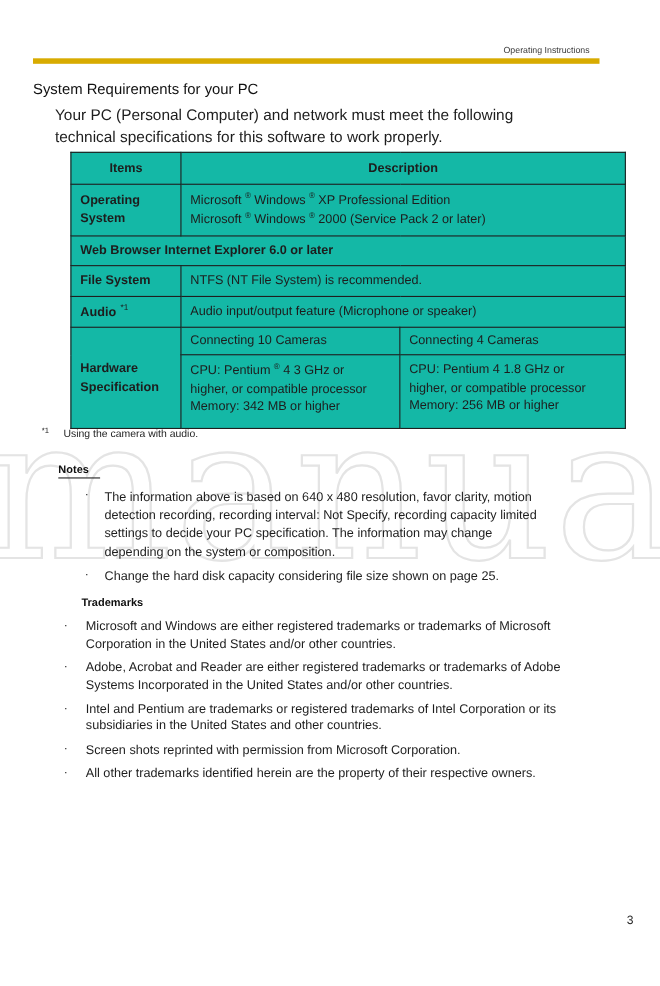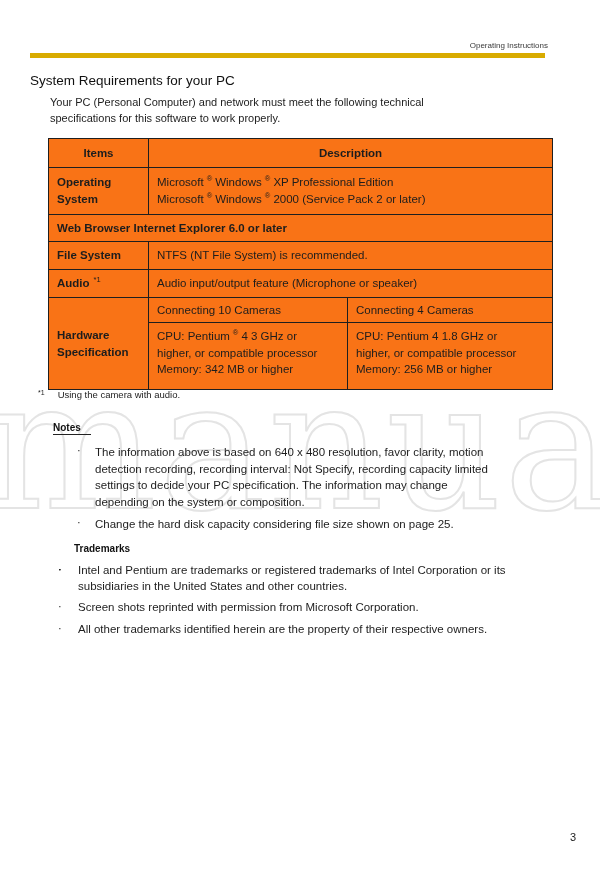--- a/index.html
+++ b/index.html
@@ -8,28 +8,28 @@
     font-family:"Liberation Sans", sans-serif;color:#222;
   }
   
   .watermark{
     position:absolute;left:-14px;top:356px;height:200px;line-height:1;
     font-family:"DejaVu Serif", serif;font-size:180px;letter-spacing:2px;
     white-space:nowrap;user-select:none;
   }
   .wm-outline{color:rgba(255,255,255,0.05);-webkit-text-stroke:2px #e4e4e4;}
   
-  .header-label{position:absolute;top:41px;right:52px;font-size:8px;color:#3a3a3a;}
+  .header-label{position:absolute;top:41px;right:64px;font-size:8px;color:#3a3a3a;}
   .accent-rule{position:absolute;left:30px;top:53px;width:515px;height:5px;background:#d8ab00;}
   
   .page-title{position:absolute;left:30px;top:73px;font-size:13.5px;font-weight:normal;color:#111;}
-  .intro{position:absolute;left:50px;top:95px;width:418px;font-size:11px;line-height:1.42;color:#1d1d1d;}
+  .intro{position:absolute;left:50px;top:95px;width:418px;font-size:14px;line-height:1.42;color:#1d1d1d;}
   
-  table.req{position:absolute;left:48px;top:138px;width:504px;border-collapse:collapse;
-    font-size:11.5px;color:#1d1d1d;table-layout:fixed;background:#f97316;padding-left:36px;}
+  table.req{position:absolute;left:64px;top:138px;width:504px;border-collapse:collapse;
+    font-size:11.5px;color:#1d1d1d;table-layout:fixed;background:#14b8a6;padding-left:36px;}
   table.req td,table.req th{border:1.6px solid #1f1f1f;padding:3px 8px;vertical-align:middle;}
   table.req th{font-weight:bold;text-align:center;height:22px;}
   td.item-cell{font-weight:bold;vertical-align:middle;line-height:1.45;}
   td.desc-cell{line-height:1.45;}
   tr.row-os td{height:40px;margin-left:24px;}
   tr.row-browser td{font-weight:bold;height:20px;}
   tr.row-single td{height:21px;}
   tr.row-cams td{height:18px;}
   tr.row-cpu td{height:58px;vertical-align:top;padding-top:5px;}
   .sup{font-size:7.5px;vertical-align:5px;margin:0 3px;}
@@ -124,21 +124,21 @@
   <span class="notes-heading">Notes</span>
   <ul>
     <li><span class="bullet-marker">·</span><span>The information above is based on 640 x 480 resolution, favor clarity, motion detection recording, recording interval: Not Specify, recording capacity limited settings to decide your PC specification. The information may change depending on the system or composition.</span></li>
     <li><span class="bullet-marker">·</span><span>Change the hard disk capacity considering file size shown on page 25.</span></li>
   </ul>
 </div>
 
 <div class="trademarks">
   <span class="tm-heading">Trademarks</span>
   <ul>
-    <li><span class="bullet-marker">·</span></li>
-    <li><span class="bullet-marker">·</span></li>
+    <li><span class="bullet-marker">·</span><span>Microsoft and Windows are either registered trademarks or trademarks of Microsoft Corporation in the United States and/or other countries.</span></li>
+    <li><span class="bullet-marker">·</span><span>Adobe, Acrobat and Reader are either registered trademarks or trademarks of Adobe Systems Incorporated in the United States and/or other countries.</span></li>
     <li><span class="bullet-marker">·</span><span>Intel and Pentium are trademarks or registered trademarks of Intel Corporation or its subsidiaries in the United States and other countries.</span></li>
     <li><span class="bullet-marker">·</span><span>Screen shots reprinted with permission from Microsoft Corporation.</span></li>
     <li><span class="bullet-marker">·</span><span>All other trademarks identified herein are the property of their respective owners.</span></li>
   </ul>
 </div>
 
 <div class="page-number">3</div>
 
 </body></html>

